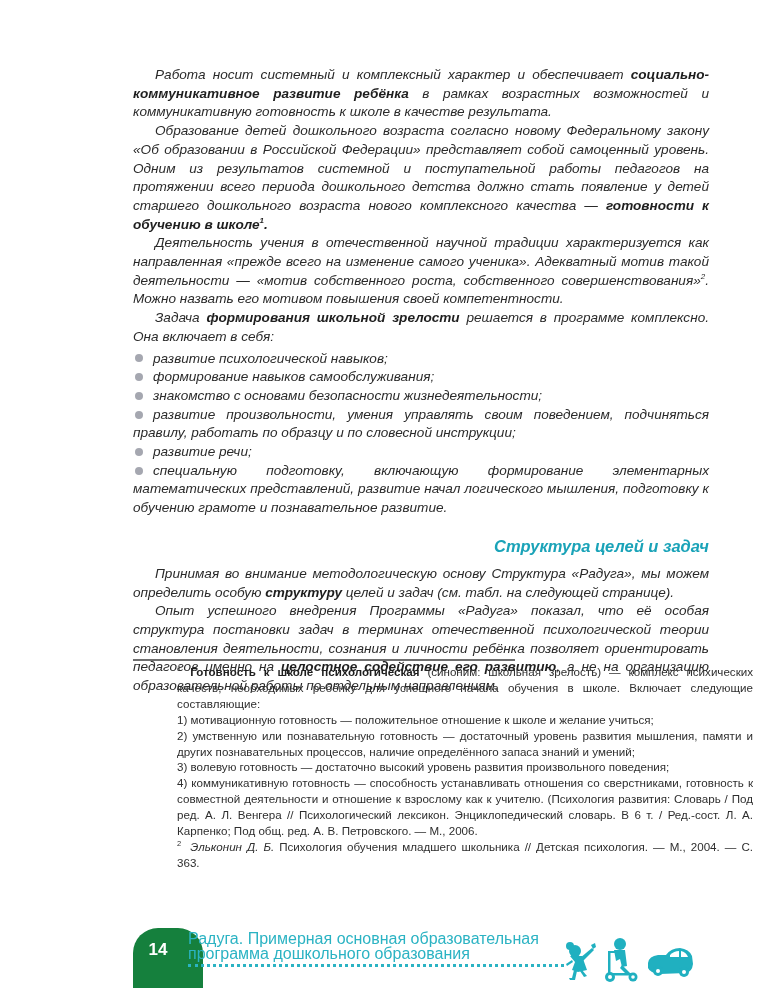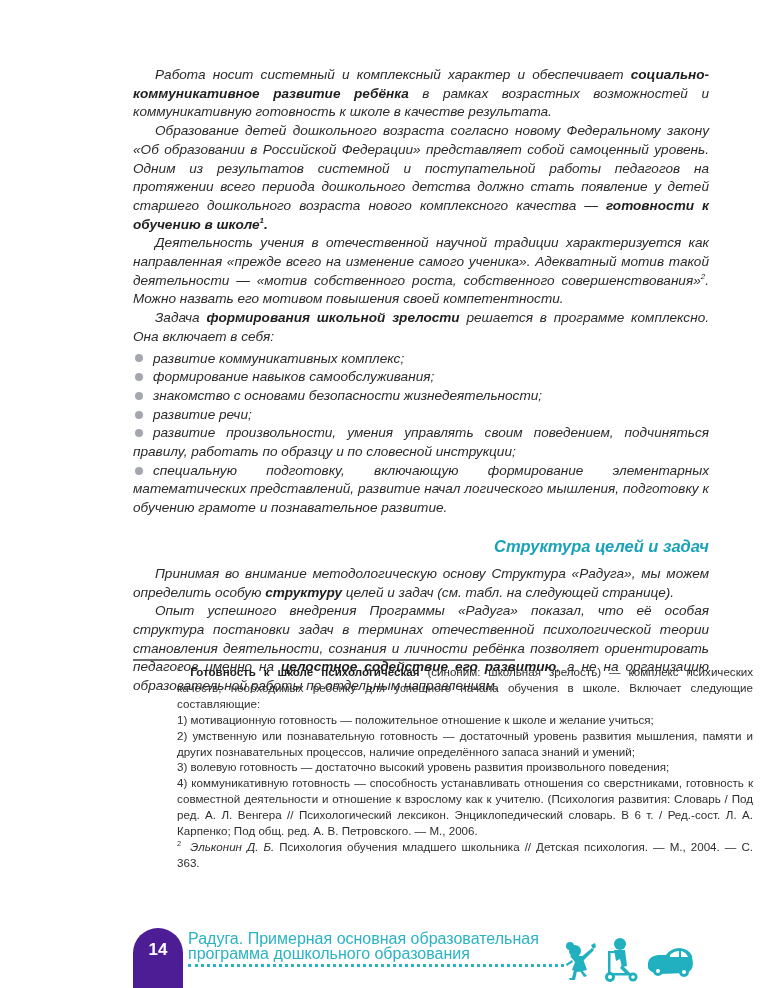--- a/index.html
+++ b/index.html
@@ -13,42 +13,42 @@
   ul.bullets { list-style: none; margin: 3px 0 0 0; padding: 0; }
   ul.bullets li { text-align: justify; position: relative; padding-left: 0; }
   ul.bullets li .dot { display: inline-block; width: 8px; height: 8px; border-radius: 50%;
         background: #a5a7b0; margin: 0 10px 1px 2px; vertical-align: middle; }
   h2.section { margin: 17px 0 8px 0; text-align: right; font-size: 16.5px; font-weight: bold;
         color: #1aa3b8; line-height: 22px; }
   .fn-rule { position: absolute; left: 133px; top: 659px; width: 382px; height: 2px; background: #6e6e6e; }
   .footnotes { position: absolute; left: 133px; top: 664px; width: 576px; font-size: 11.6px; line-height: 15.9px; color: #2e2e2e; margin-left: 44px; }
   .footnotes p { margin: 0; text-align: justify; }
   .fn-num { font-size: 7.5px; vertical-align: super; line-height: 0; margin-right: 9px; }
-  .footer-tab { position: absolute; left: 133px; top: 928px; width: 50px; height: 60px; background: #4c1d95;
+  .footer-tab { position: absolute; left: 133px; top: 928px; width: 70px; height: 60px; background: #15803d;
         border-radius: 25px 25px 0 0; }
   .page-num { position: absolute; left: 0; top: 12px; width: 50px; text-align: center; color: #ffffff;
         font-weight: bold; font-size: 17px; }
   .footer-title { position: absolute; left: 188px; top: 932px; font-size: 16px; line-height: 14.5px; color: #2bb3c3; }
   .dotted { position: absolute; left: 188px; top: 964px; width: 376px; height: 0; border-top: 3px dotted #2bb3c3; }
   .pict { position: absolute; }
 </style>
 </head>
 <body>
 
 <div class="main">
   <p><span>Работа носит системный и комплексный характер и обеспечивает </span><b>социально-коммуникативное развитие ребёнка</b><span> в рамках возрастных возможностей и коммуникативную готовность к школе в качестве результата.</span></p>
   <p><span>Образование детей дошкольного возраста согласно новому Федеральному закону «Об образовании в Российской Федерации» представляет собой самоценный уровень. Одним из результатов системной и поступательной работы педагогов на протяжении всего периода дошкольного детства должно стать появление у детей старшего дошкольного возраста нового комплексного качества — </span><b><span>готовности к обучению в школе</span><sup>1</sup><span>.</span></b></p>
   <p><span>Деятельность учения в отечественной научной традиции характеризуется как направленная «прежде всего на изменение самого ученика». Адекватный мотив такой деятельности — «мотив собственного роста, собственного совершенствования»</span><sup>2</sup><span>. Можно назвать его мотивом повышения своей компетентности.</span></p>
   <p class="gap"><span>Задача </span><b>формирования школьной зрелости</b><span> решается в программе комплексно. Она включает в себя:</span></p>
   <ul class="bullets">
-    <li><span class="dot"></span><span>развитие коммуникативных комплекс;</span></li>
+    <li><span class="dot"></span><span>развитие психологической навыков;</span></li>
     <li><span class="dot"></span><span>формирование навыков самообслуживания;</span></li>
     <li><span class="dot"></span><span>знакомство с основами безопасности жизнедеятельности;</span></li>
+    <li><span class="dot"></span><span>развитие произвольности, умения управлять своим поведением, подчиняться правилу, работать по образцу и по словесной инструкции;</span></li>
     <li><span class="dot"></span><span>развитие речи;</span></li>
-    <li><span class="dot"></span><span>развитие произвольности, умения управлять своим поведением, подчиняться правилу, работать по образцу и по словесной инструкции;</span></li>
     <li><span class="dot"></span><span>специальную подготовку, включающую формирование элементарных математических представлений, развитие начал логического мышления, подготовку к обучению грамоте и познавательное развитие.</span></li>
   </ul>
   <h2 class="section">Структура целей и задач</h2>
   <p><span>Принимая во внимание методологическую основу Структура «Радуга», мы можем определить особую </span><b>структуру</b><span> целей и задач (см. табл. на следующей странице).</span></p>
   <p><span>Опыт успешного внедрения Программы «Радуга» показал, что её особая структура постановки задач в терминах отечественной психологической теории становления деятельности, сознания и личности ребёнка позволяет ориентировать педагогов именно на </span><b>целостное содействие его развитию</b><span>, а не на организацию образовательной работы по отдельным направлениям.</span></p>
 </div>
 
 <div class="fn-rule"></div>
 
 <div class="footnotes">

